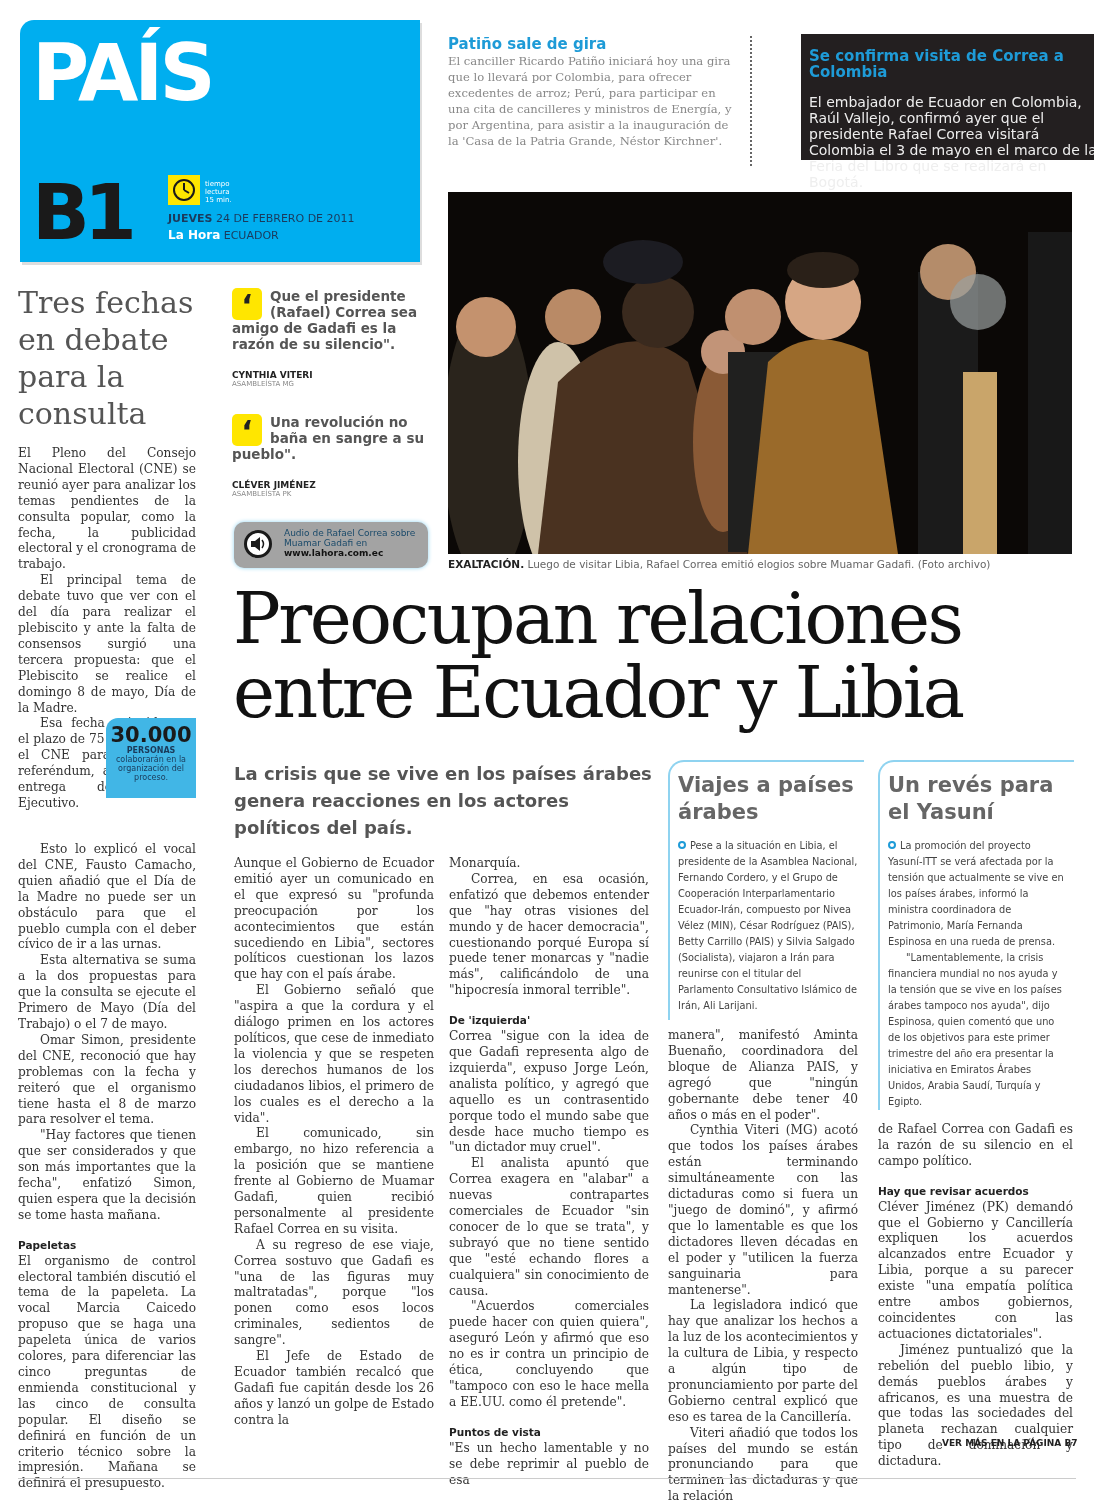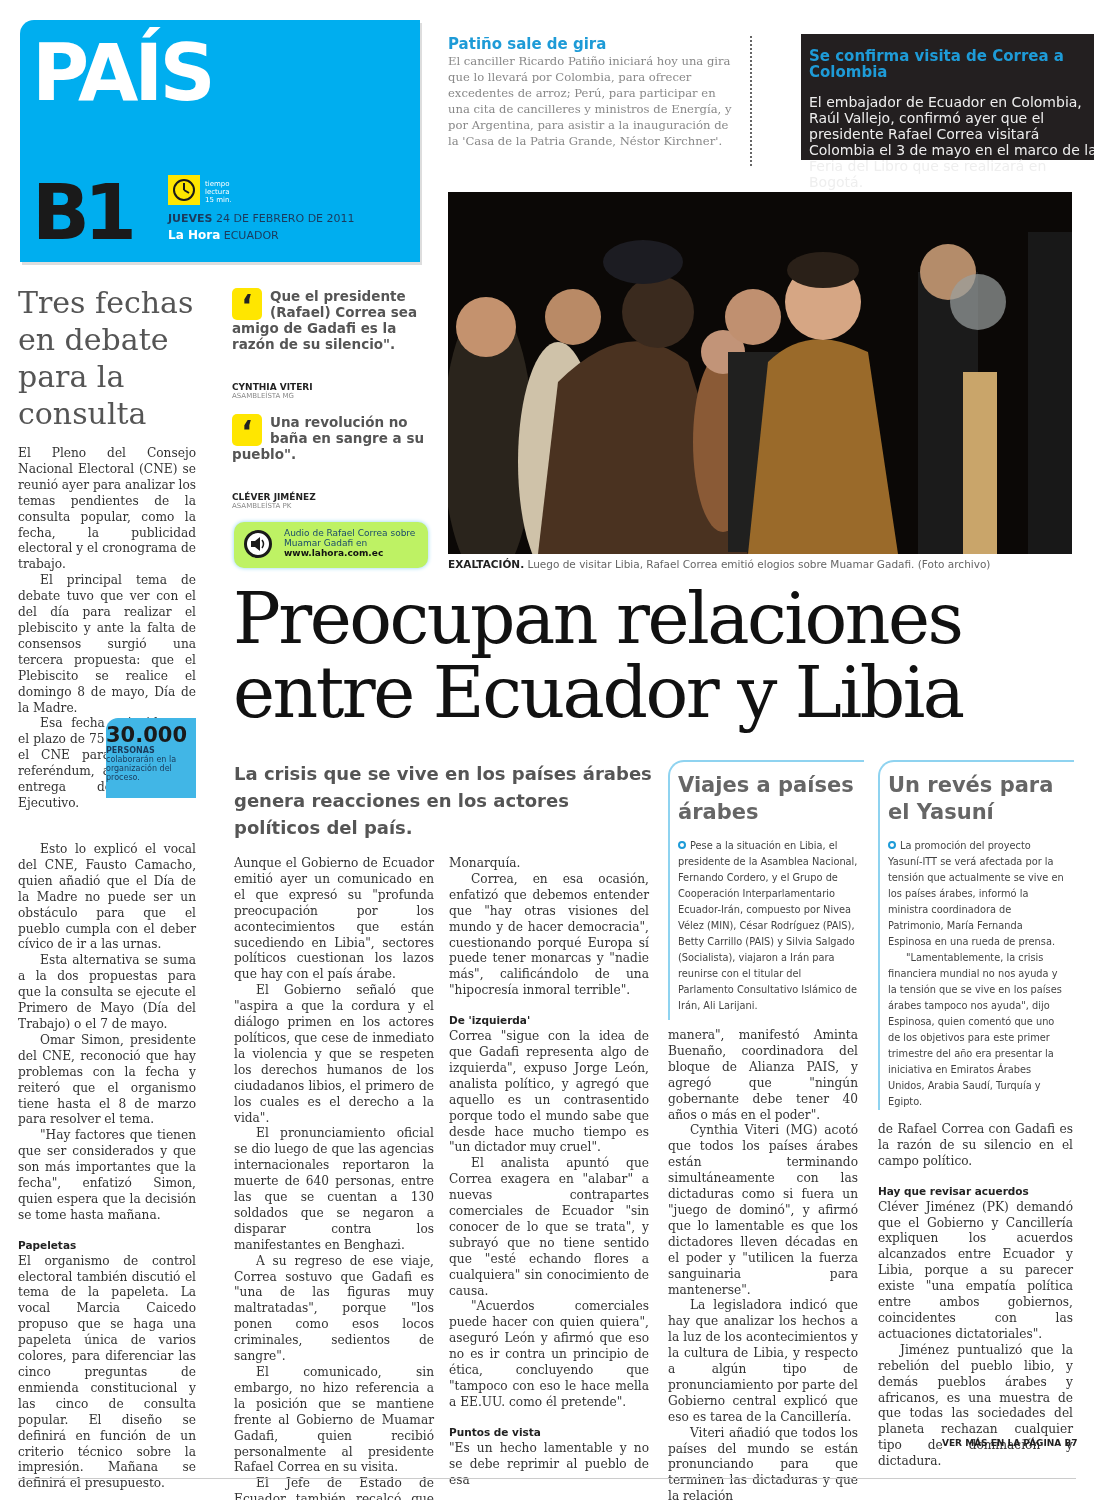--- a/index.html
+++ b/index.html
@@ -26,26 +26,26 @@
 .caption{left:448px;top:558px;font-family:"DejaVu Sans",sans-serif;font-size:10.5px;color:#666}
 .caption b{color:#222}
 .side-title{left:18px;top:284px;width:190px;font-size:30px;line-height:37px;color:#555;font-family:"DejaVu Serif",serif}
 .col{font-size:12.2px;line-height:15.9px;color:#333;text-align:justify;hyphens:auto}
 .col p{text-indent:22px}
 .col p.noi{text-indent:0}
 .col h4{font-family:"DejaVu Sans",sans-serif;font-size:10.5px;font-weight:bold;color:#222;margin-top:14px;text-indent:0}
 .quote{left:232px;width:200px;font-family:"DejaVu Sans",sans-serif}
 .quote .txt{font-size:13.5px;font-weight:bold;color:#555;line-height:16px}
 .quote .mark{float:left;width:30px;height:32px;background:#ffe600;border-radius:5px;margin:0 8px 0 0;position:relative;color:#222;font-size:30px;font-weight:bold;text-align:center;line-height:36px}
-.quote .who{font-size:9px;font-weight:bold;color:#222;margin-top:30px}
+.quote .who{font-size:9px;font-weight:bold;color:#222;margin-top:18px}
 .quote .role{font-size:7px;color:#888}
-.audio{left:234px;top:522px;width:194px;height:46px;background:#bef264;border-radius:10px;box-shadow:0 0 4px #8fd3f0;font-family:"DejaVu Sans",sans-serif;font-size:9px;color:#1a4a6a;padding:6px 4px 0 50px;line-height:10px}
+.audio{left:234px;top:522px;width:194px;height:46px;background:#a3a3a3;border-radius:10px;box-shadow:0 0 4px #8fd3f0;font-family:"DejaVu Sans",sans-serif;font-size:9px;color:#1a4a6a;padding:6px 4px 0 50px;line-height:10px}
 .audio .spk{position:absolute;left:10px;top:8px;width:28px;height:28px;border-radius:50%;background:#fff;border:3px solid #1a1a1a;display:flex;align-items:center;justify-content:center}
 .audio b{color:#111}
-.stat{left:106px;top:718px;width:90px;height:80px;background:#41b6e6;font-family:"DejaVu Sans",sans-serif;color:#1a3a5a;border-top-left-radius:12px;padding-top:6px}
+.stat{left:106px;top:718px;width:90px;height:80px;background:#41b6e6;text-align:center;font-family:"DejaVu Sans",sans-serif;color:#1a3a5a;border-top-left-radius:12px;padding-top:6px}
 .stat .num{font-size:21px;font-weight:bold;color:#1a1a1a;line-height:22px}
 .stat .unit{font-size:8px;font-weight:bold}
 .stat .desc{font-size:8px;line-height:9px}
 .headline{left:233px;top:582px;width:760px;font-family:"DejaVu Serif",serif;font-size:71px;line-height:74px;color:#111;letter-spacing:-2.5px}
 .deck{left:234px;top:760px;width:420px;font-family:"DejaVu Sans",sans-serif;font-size:18px;font-weight:bold;line-height:27px;color:#555}
 .sidebox{font-family:"DejaVu Sans",sans-serif;border-left:2px solid #8fd3f0;border-top:2px solid #8fd3f0;border-top-left-radius:16px;padding:10px 6px 0 8px}
 .sidebox h3{font-size:21px;font-weight:bold;color:#666;line-height:27px;margin-bottom:12px}
 .sidebox p{font-size:9.8px;line-height:16px;color:#444}
 .sidebox p.ind{text-indent:18px}
 .dot{display:inline-block;width:8px;height:8px;border:2px solid #1e9bd7;border-radius:50%;margin-right:4px}
@@ -153,23 +153,22 @@
   <div>Muamar Gadafi en</div>
   <b>www.lahora.com.ec</b>
 </div>
 
 <div class="abs headline">Preocupan relaciones entre Ecuador y Libia</div>
 <div class="abs deck">La crisis que se vive en los países árabes genera reacciones en los actores políticos del país.</div>
 
 <div class="abs col" style="left:234px;top:856px;width:200px">
   <p class="noi">Aunque el Gobierno de Ecuador emitió ayer un comunicado en el que expresó su "profunda preocupación por los acontecimientos que están sucediendo en Libia", sectores políticos cuestionan los lazos que hay con el país árabe.</p>
   <p>El Gobierno señaló que "aspira a que la cordura y el diálogo primen en los actores políticos, que cese de inmediato la violencia y que se respeten los derechos humanos de los ciudadanos libios, el primero de los cuales es el derecho a la vida".</p>
-  <p>El pronunciamiento oficial se dio luego de que las agencias internacionales reportaron la muerte de 640 personas, entre las que se cuentan a 130 soldados que se negaron a disparar contra los manifestantes en Benghazi.</p>
+  <p>El comunicado, sin embargo, no hizo referencia a la posición que se mantiene frente al Gobierno de Muamar Gadafi, quien recibió personalmente al presidente Rafael Correa en su visita.</p>
   <p>A su regreso de ese viaje, Correa sostuvo que Gadafi es "una de las figuras muy maltratadas", porque "los ponen como esos locos criminales, sedientos de sangre".</p>
-  <p>El comunicado, sin embargo, no hizo referencia a la posición que se mantiene frente al Gobierno de Muamar Gadafi, quien recibió personalmente al presidente Rafael Correa en su visita.</p>
   <p>El Jefe de Estado de Ecuador también recalcó que Gadafi fue capitán desde los 26 años y lanzó un golpe de Estado contra la</p>
 </div>
 <div class="abs col" style="left:449px;top:856px;width:200px">
   <p class="noi">Monarquía.</p>
   <p>Correa, en esa ocasión, enfatizó que debemos entender que "hay otras visiones del mundo y de hacer democracia", cuestionando porqué Europa sí puede tener monarcas y "nadie más", calificándolo de una "hipocresía inmoral terrible".</p>
   <h4>De 'izquierda'</h4>
   <p class="noi">Correa "sigue con la idea de que Gadafi representa algo de izquierda", expuso Jorge León, analista político, y agregó que aquello es un contrasentido porque todo el mundo sabe que desde hace mucho tiempo es "un dictador muy cruel".</p>
   <p>El analista apuntó que Correa exagera en "alabar" a nuevas contrapartes comerciales de Ecuador "sin conocer de lo que se trata", y subrayó que no tiene sentido que "esté echando flores a cualquiera" sin conocimiento de causa.</p>
   <p>"Acuerdos comerciales puede hacer con quien quiera", aseguró León y afirmó que eso no es ir contra un principio de ética, concluyendo que "tampoco con eso le hace mella a EE.UU. como él pretende".</p>
   <h4>Puntos de vista</h4>

